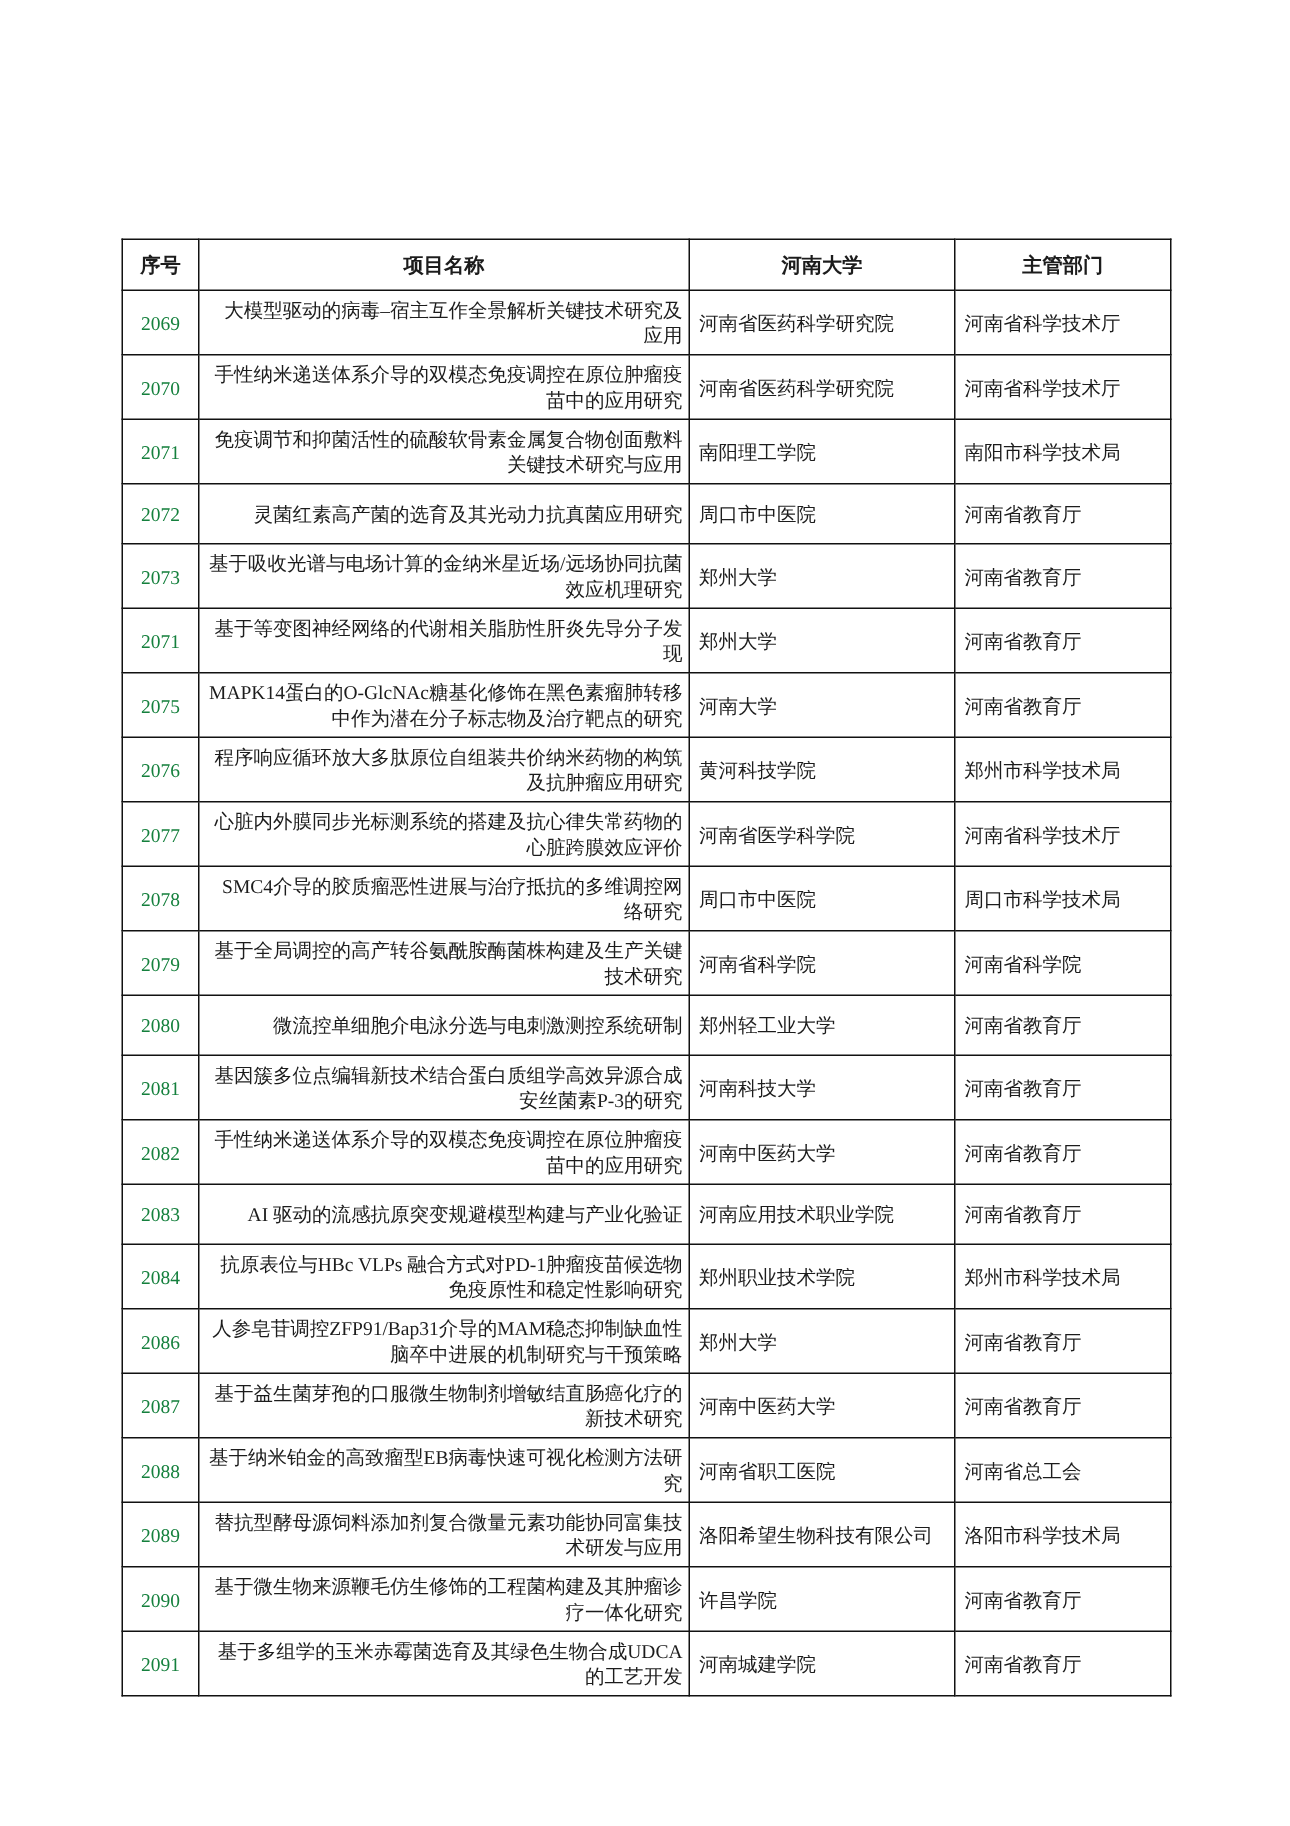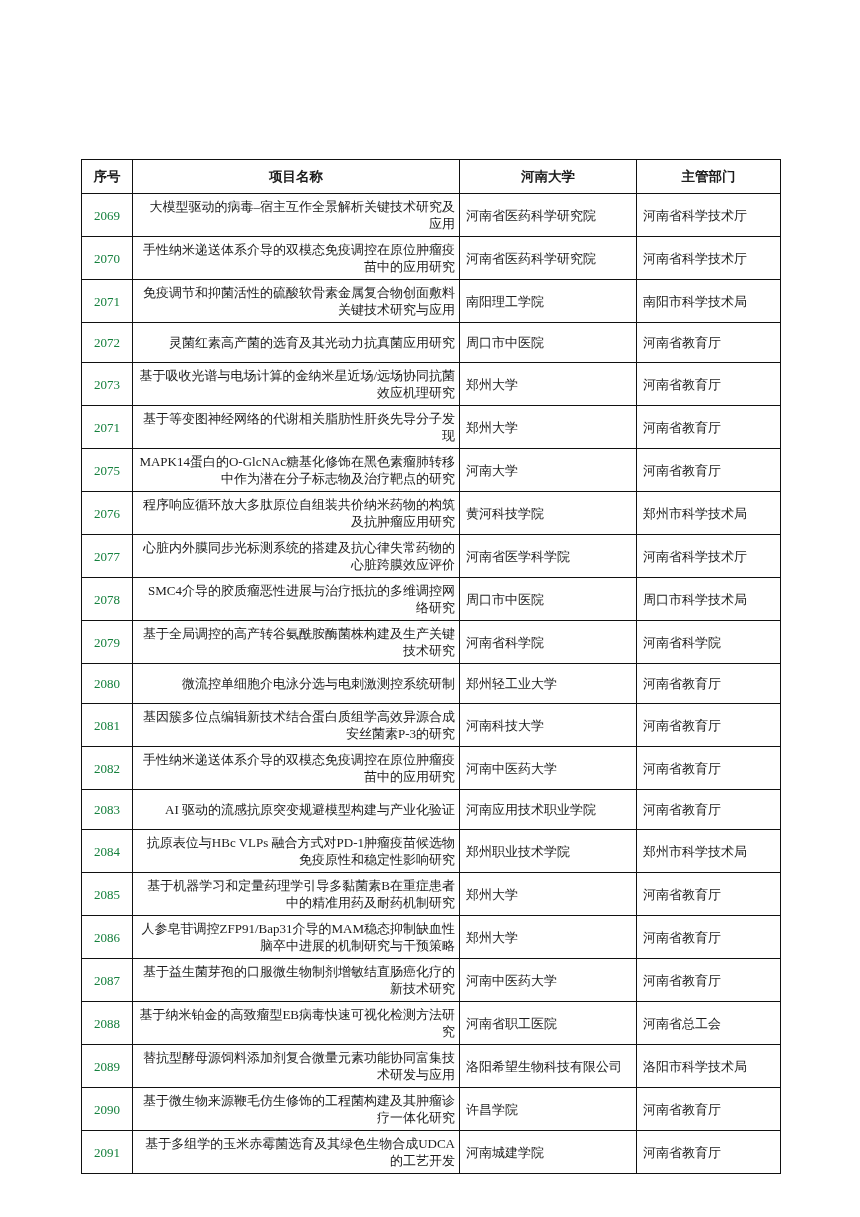--- a/index.html
+++ b/index.html
@@ -190,26 +190,20 @@
     <td class="c-dept"><span>河南省教育厅</span></td>
   </tr>
 
   <tr>
     <td class="c-id"><span>2084</span></td>
     <td class="c-name"><span>抗原表位与HBc VLPs 融合方式对PD-1肿瘤疫苗候选物免疫原性和稳定性影响研究</span></td>
     <td class="c-unit"><span>郑州职业技术学院</span></td>
     <td class="c-dept"><span>郑州市科学技术局</span></td>
   </tr>
 
-  <tr>
-    <td class="c-id"><span>2085</span></td>
-    <td class="c-name"><span>基于机器学习和定量药理学引导多黏菌素B在重症患者中的精准用药及耐药机制研究</span></td>
-    <td class="c-unit"><span>郑州大学</span></td>
-    <td class="c-dept"><span>河南省教育厅</span></td>
-  </tr>
 
   <tr>
     <td class="c-id"><span>2086</span></td>
     <td class="c-name"><span>人参皂苷调控ZFP91/Bap31介导的MAM稳态抑制缺血性脑卒中进展的机制研究与干预策略</span></td>
     <td class="c-unit"><span>郑州大学</span></td>
     <td class="c-dept"><span>河南省教育厅</span></td>
   </tr>
 
   <tr>
     <td class="c-id"><span>2087</span></td>

